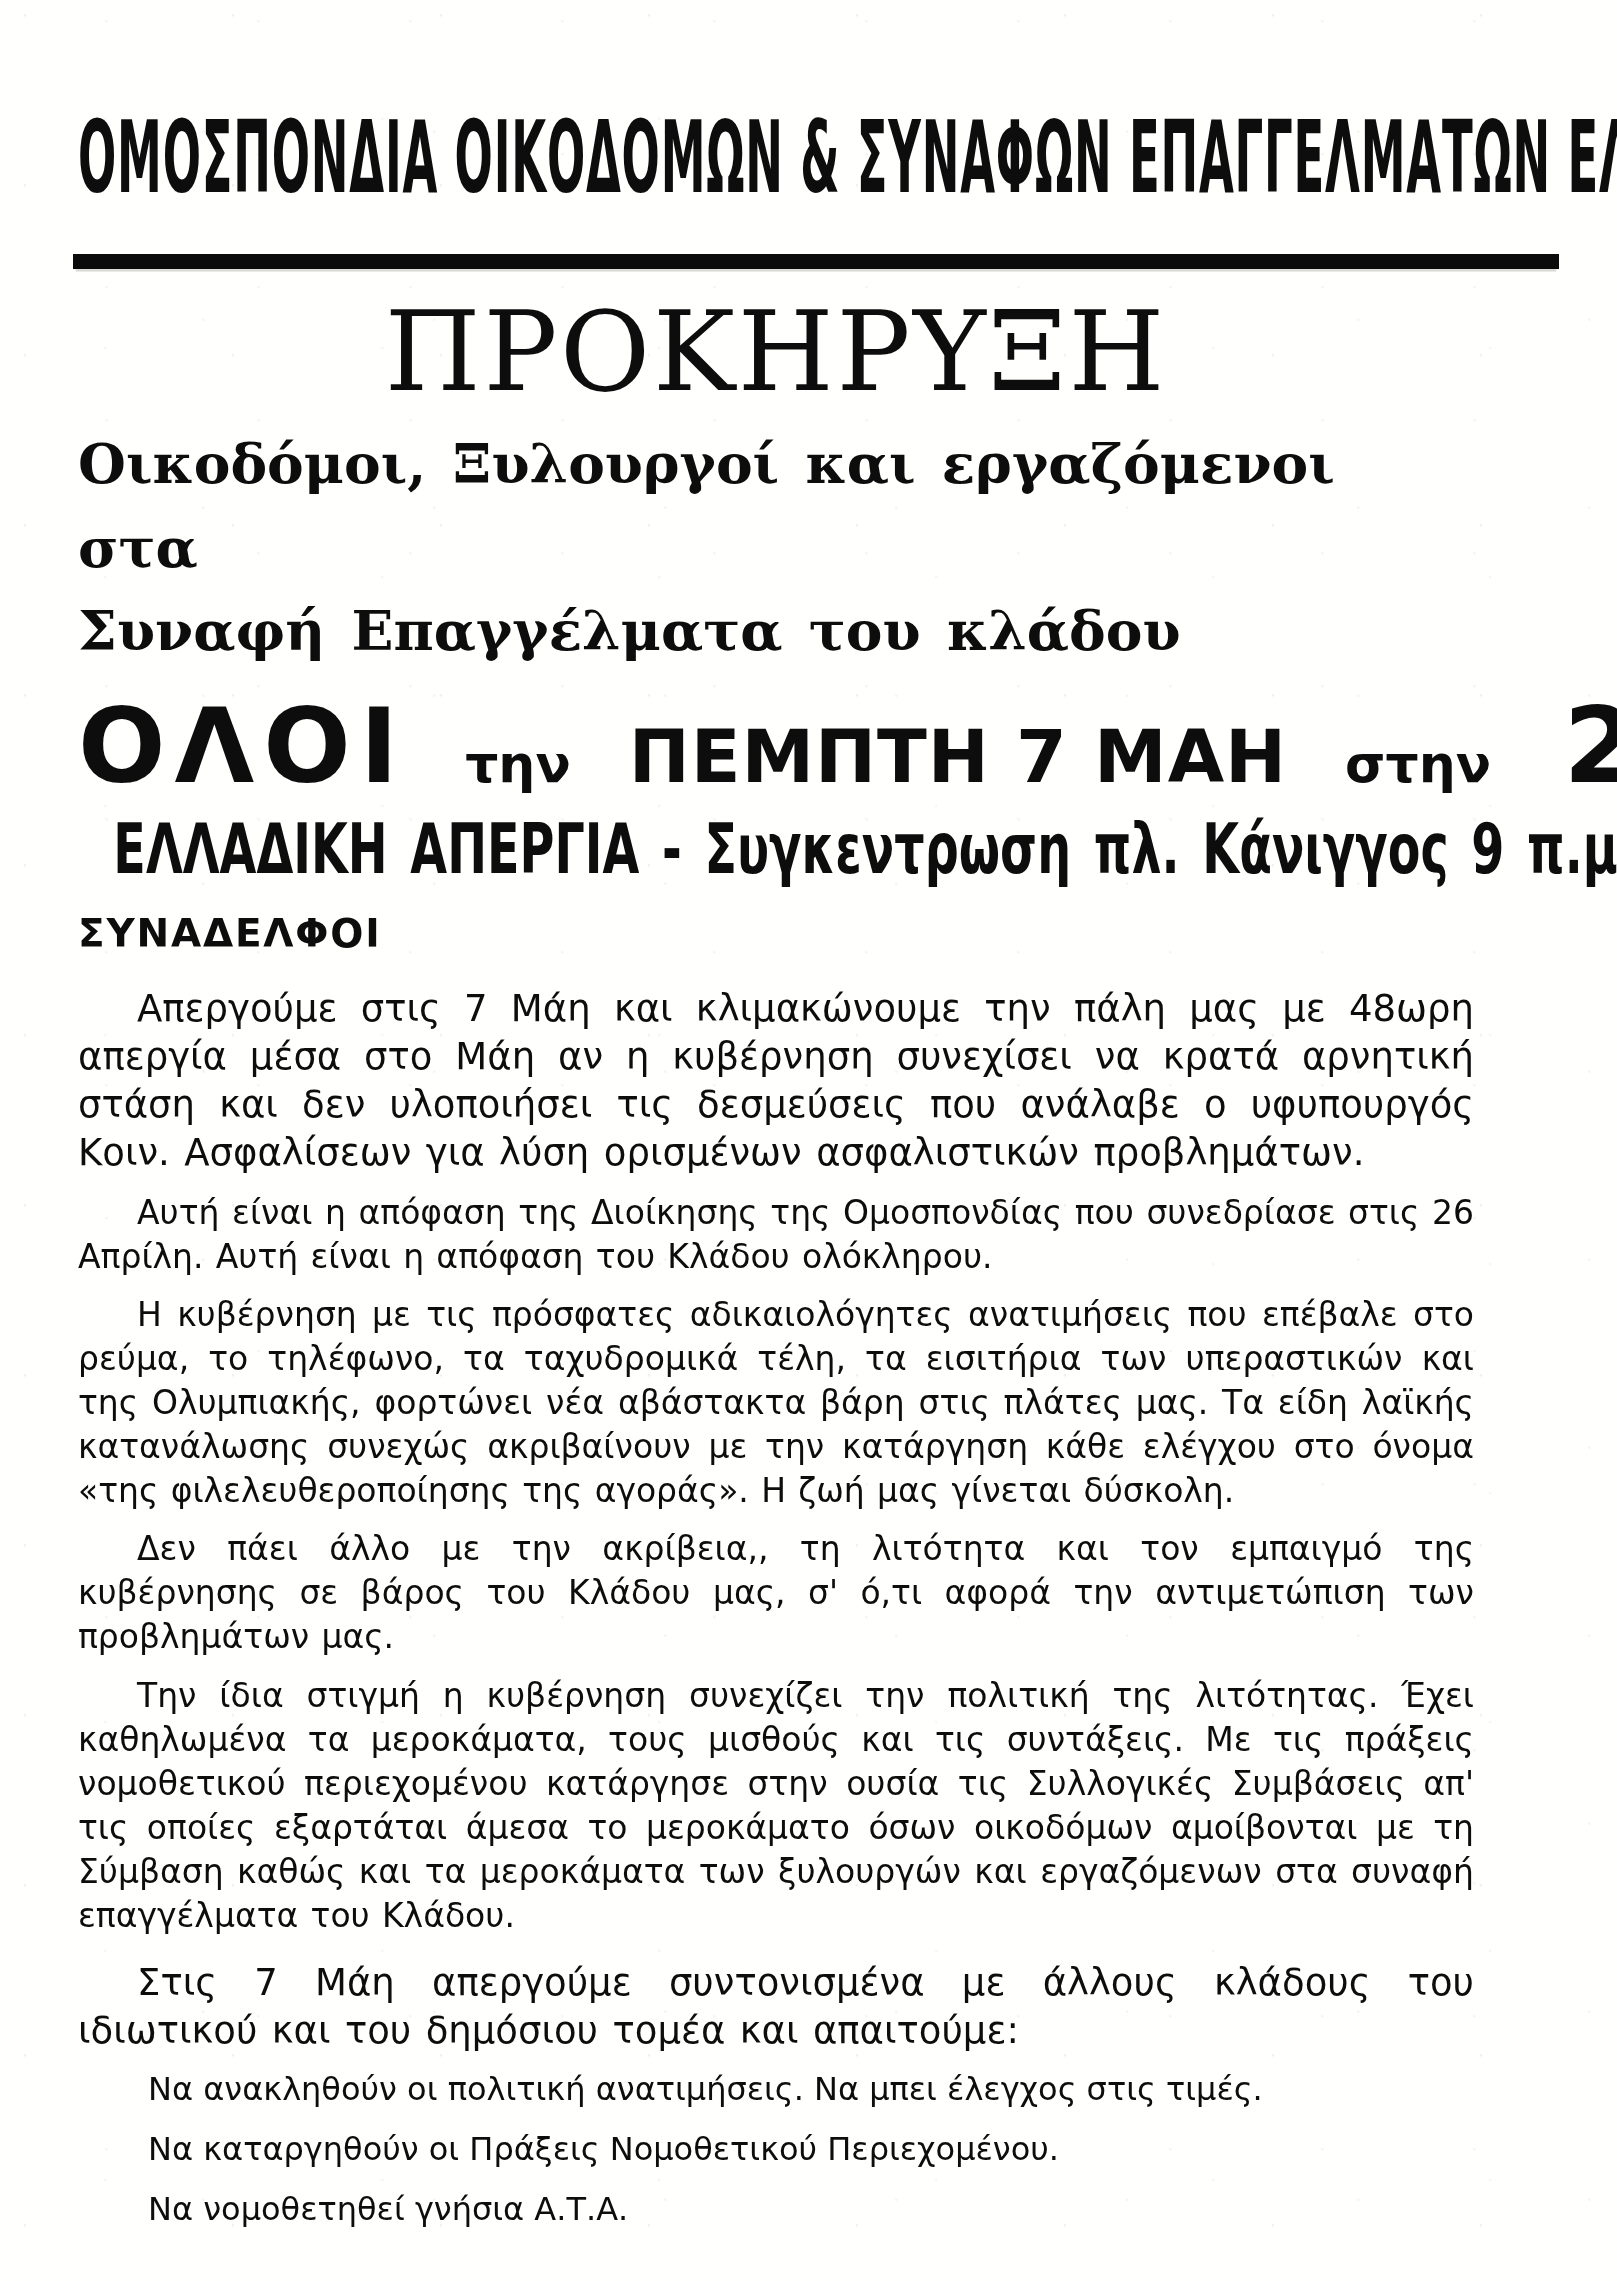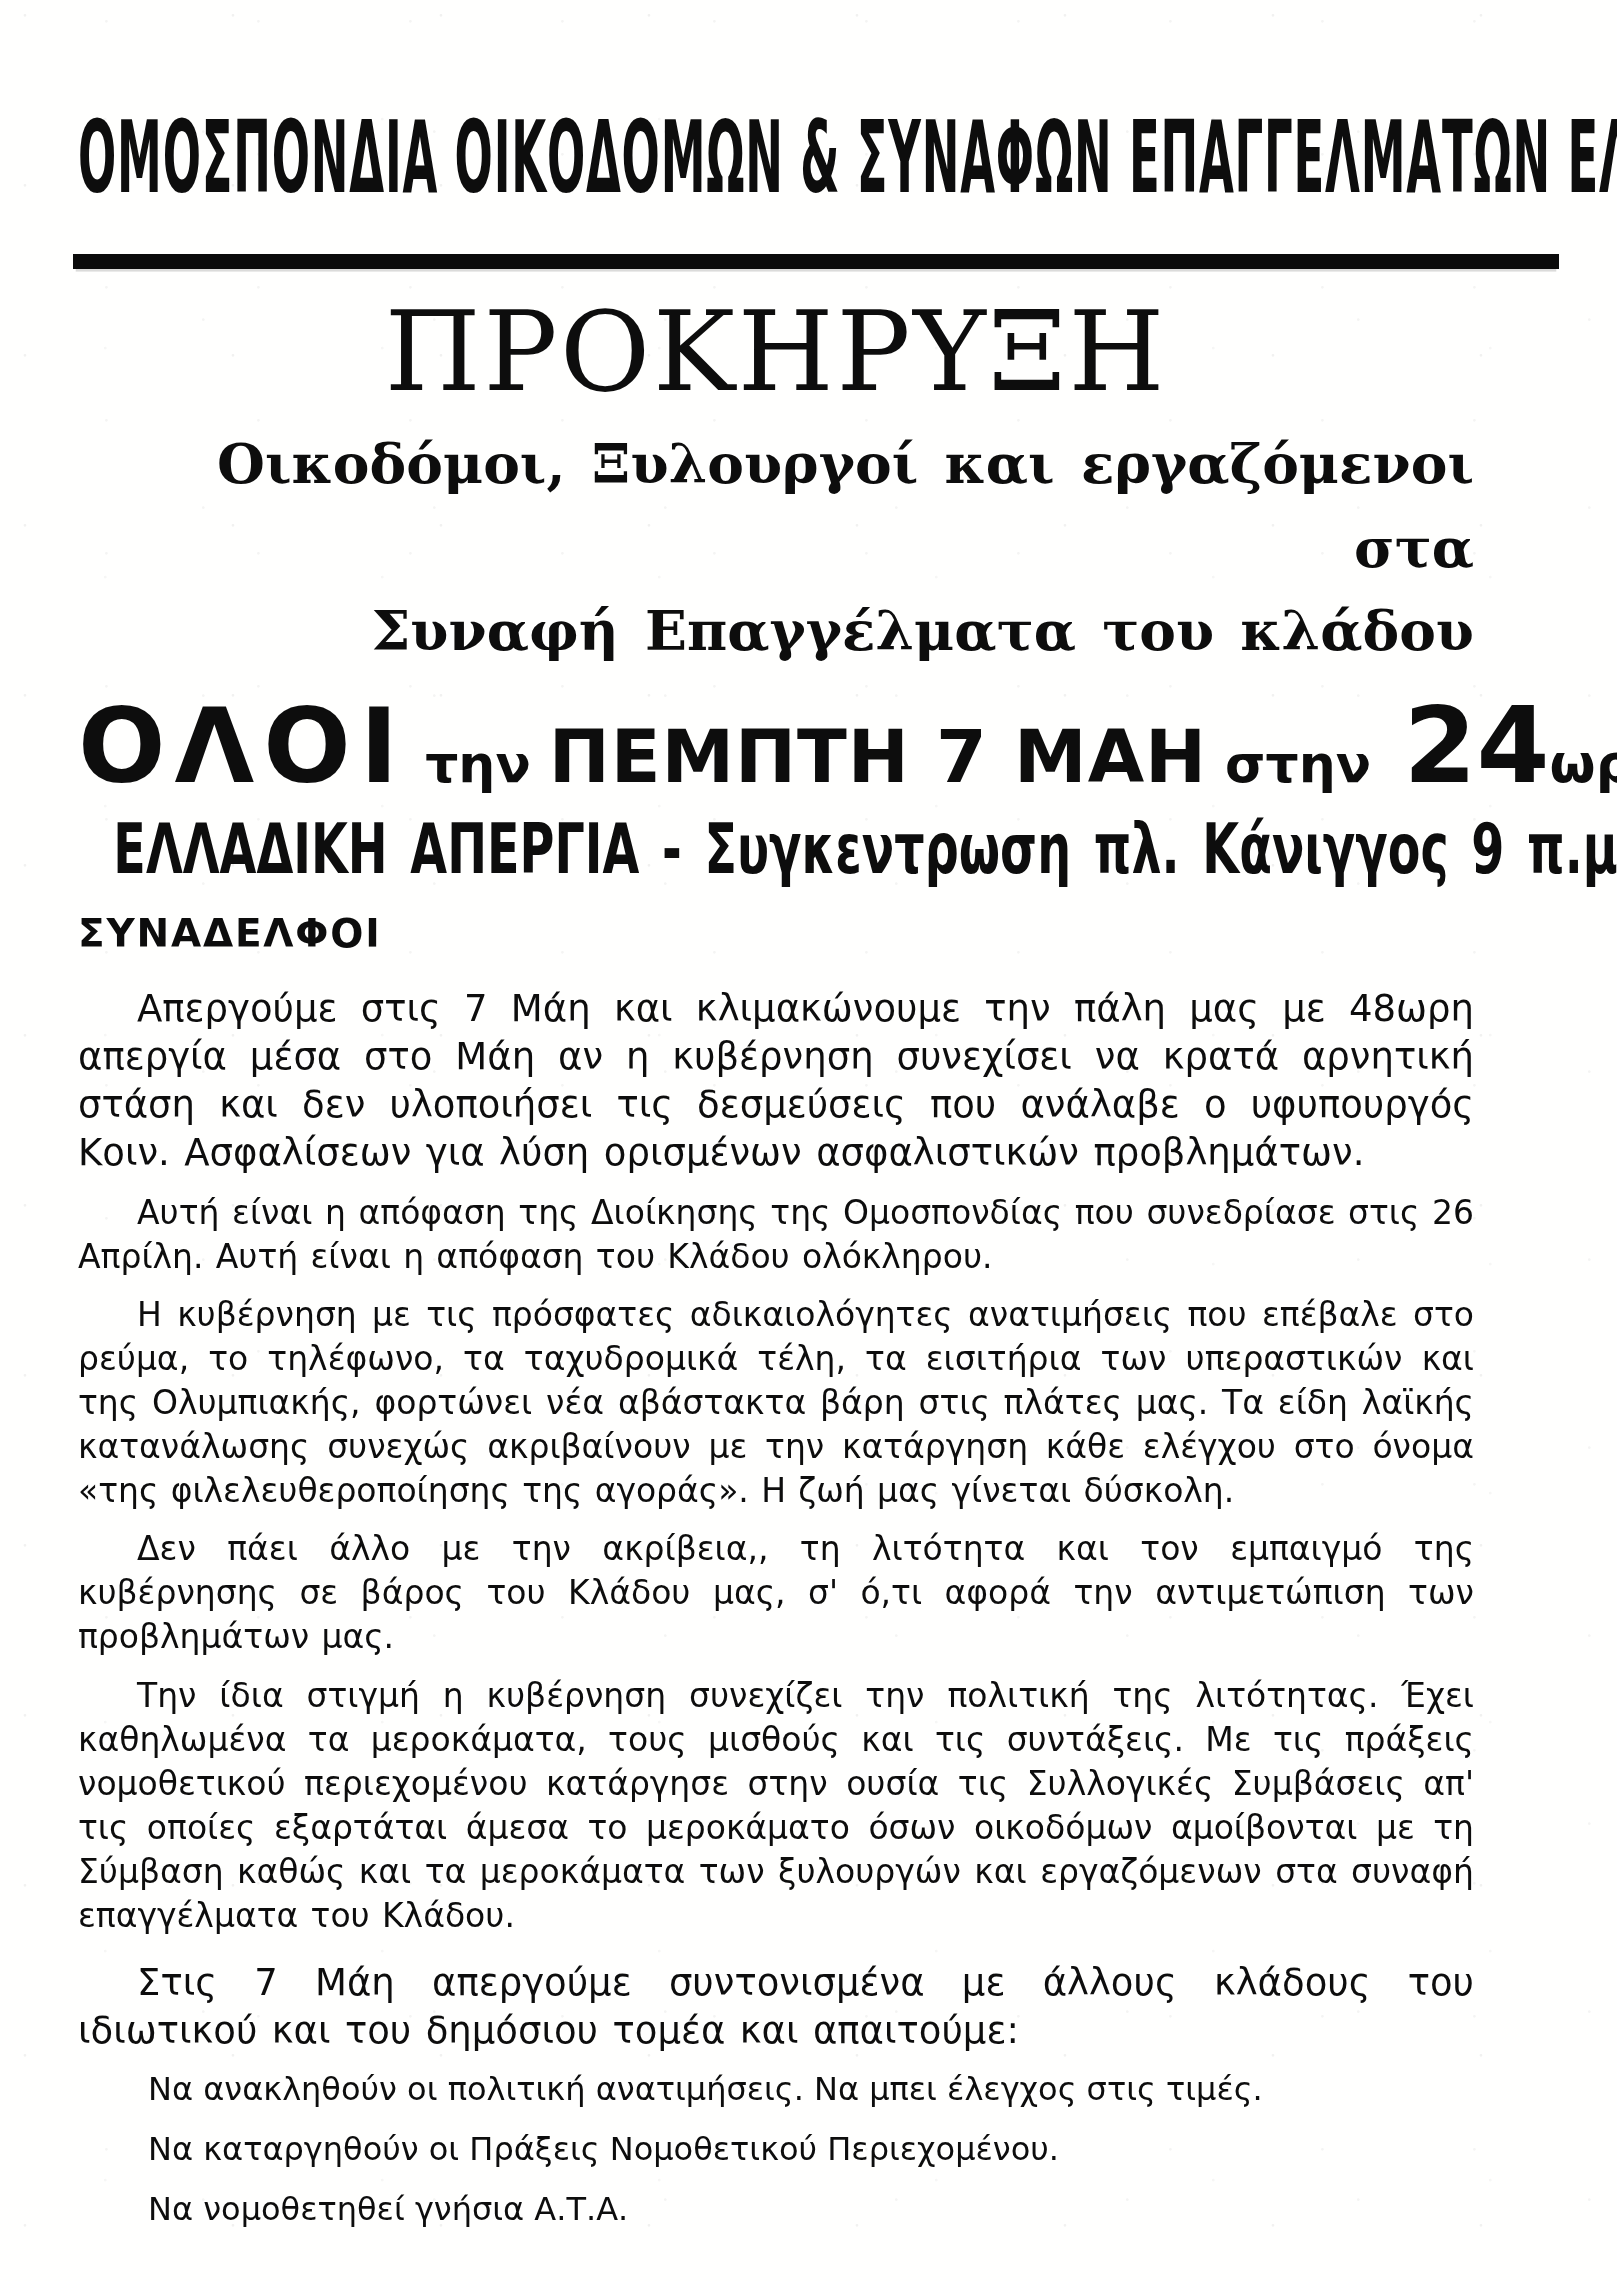--- a/index.html
+++ b/index.html
@@ -51,30 +51,31 @@
     font-size:110px;
     letter-spacing:2.7px;
     text-align:center;
     margin:19.6px 0 0 0;
     line-height:1.15;
   }
 
   .subtitle {
     font-family:"DejaVu Serif", serif;
     font-weight:bold;
-    text-align:right;
+    text-align:left;
     margin-top:7.1px;
   }
   .subtitle-line { font-size:55px; line-height:1.52; word-spacing:7.1px; }
 
   .call-line1 {
     display:flex;
     align-items:baseline;
     margin-top:12.5px;
     white-space:nowrap;
+    gap:40px;
   }
   .w-all   { font-weight:bold; font-size:103px; letter-spacing:9px; }
   .w-small { font-weight:bold; font-size:52px;  margin:0 18px; }
   .w-big   { font-weight:bold; font-size:73px;  letter-spacing:0.9px; }
   .w-huge  { font-weight:bold; font-size:105px; margin-left:14.3px; }
   .w-suffix{ font-weight:bold; font-size:53px;  }
 
   .call-line2 {
     margin-top:0;
     transform:scaleX(0.68);

